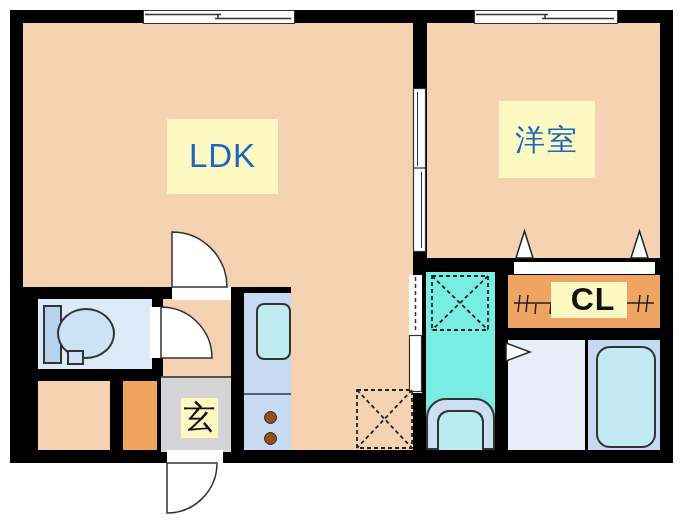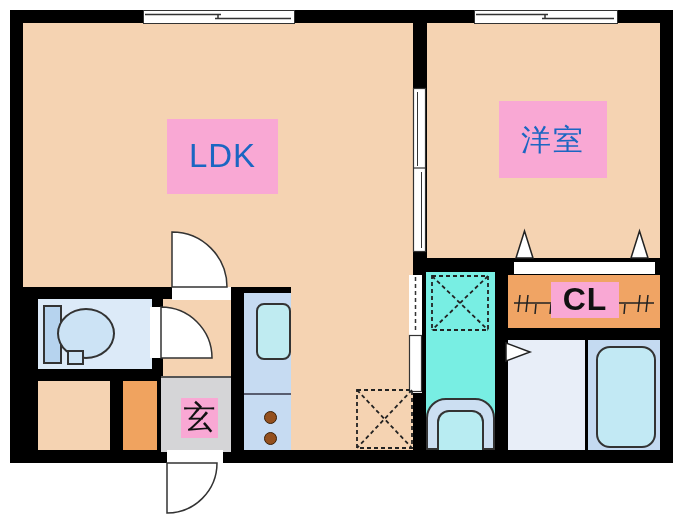--- a/index.html
+++ b/index.html
@@ -19,21 +19,21 @@
   .sink{background:#BFEBF1;border:2px solid #333;border-radius:8px;}
   .tub{background:#C2E9F4;border:2px solid #333;border-radius:14px;}
   .vanity{background:#CCDFF2;border:2px solid #333;border-radius:20px 20px 0 0;}
   .vanity-in{background:#B8ECF2;border:2px solid #333;border-bottom:none;border-radius:12px 12px 0 0;}
   .tank{background:#B6D3EE;border:2px solid #333;}
   .bowl{background:#CCE3F5;border:2px solid #333;border-radius:50%;}
   .tbox{background:#CCE3F5;border:2px solid #333;}
   .burner{background:#94501E;border:1.5px solid #3A2008;border-radius:50%;width:11px;height:11px;}
   .opening{background:#fff;}
   .win{background:#fff;border:1px solid #333;}
-  .label-box{background:#f9a8d4;display:flex;flex-direction:column;align-items:center;justify-content:center;
+  .label-box{background:#fef9c3;display:flex;flex-direction:column;align-items:center;justify-content:center;
              text-align:center;line-height:1.05;}
   .blue{color:#1B66C2;}
   .black-t{color:#111;}
   .t-ldk{font-size:33px;letter-spacing:1px;}
   .t-area{font-size:29px;}
   .t-cjk{font-size:30px;letter-spacing:2px;}
   .t-gen{font-size:32px;}
   .t-cl{font-size:32px;font-weight:bold;letter-spacing:1px;}
   svg.overlay{position:absolute;left:0;top:0;z-index:5;}
   .label-box{z-index:6;}
@@ -136,23 +136,23 @@
       <line x1="357" y1="390" x2="412" y2="448"></line>
         <line x1="412" y1="390" x2="357" y2="448"></line>
     </g>
 
     <line x1="244" y1="394" x2="291" y2="394" stroke="#334" stroke-width="1.5"></line>
   </svg>
 
   <div class="abs label-box" style="left:167px;top:119px;width:111px;height:75px;">
     <span class="blue t-ldk">LDK</span>
   </div>
-  <div class="abs label-box" style="left:499px;top:101px;width:108px;height:77px;">
+  <div class="abs label-box" style="left:499px;top:101px;width:96px;height:77px;">
     <span class="blue t-cjk">洋室</span>
   </div>
   <div class="abs label-box" style="left:181px;top:398px;width:37px;height:40px;">
     <span class="black-t t-gen">玄</span>
   </div>
-  <div class="abs label-box" style="left:551px;top:282px;width:68px;height:36px;">
+  <div class="abs label-box" style="left:551px;top:282px;width:68px;height:36px;padding-left:8px;">
     <span class="black-t t-cl">CL</span>
   </div>
 
 </div>
 
 </body></html>

